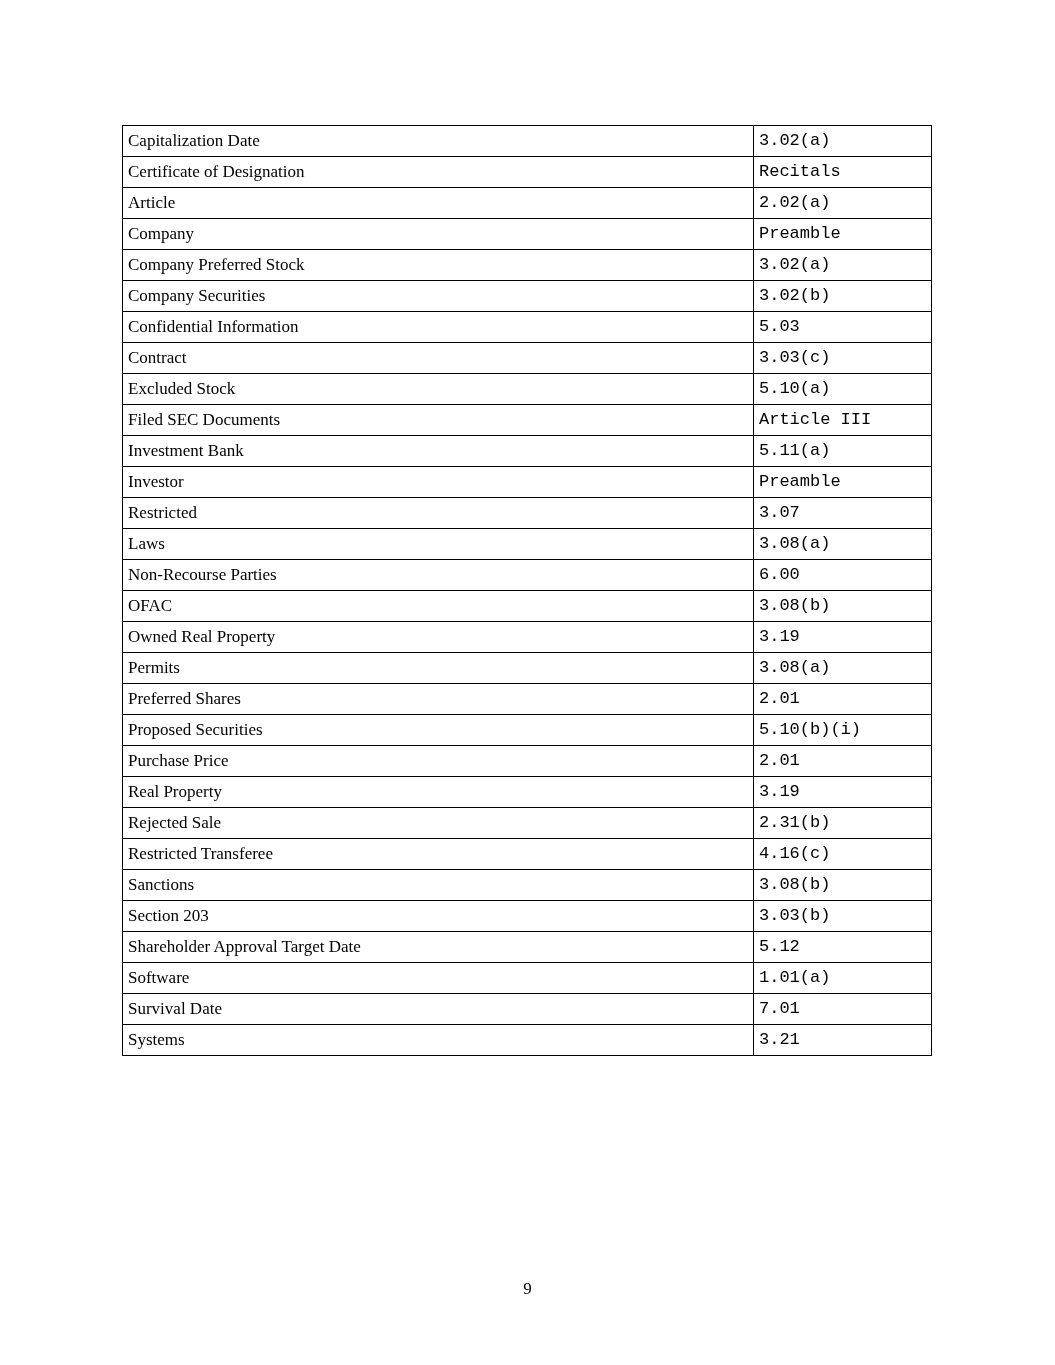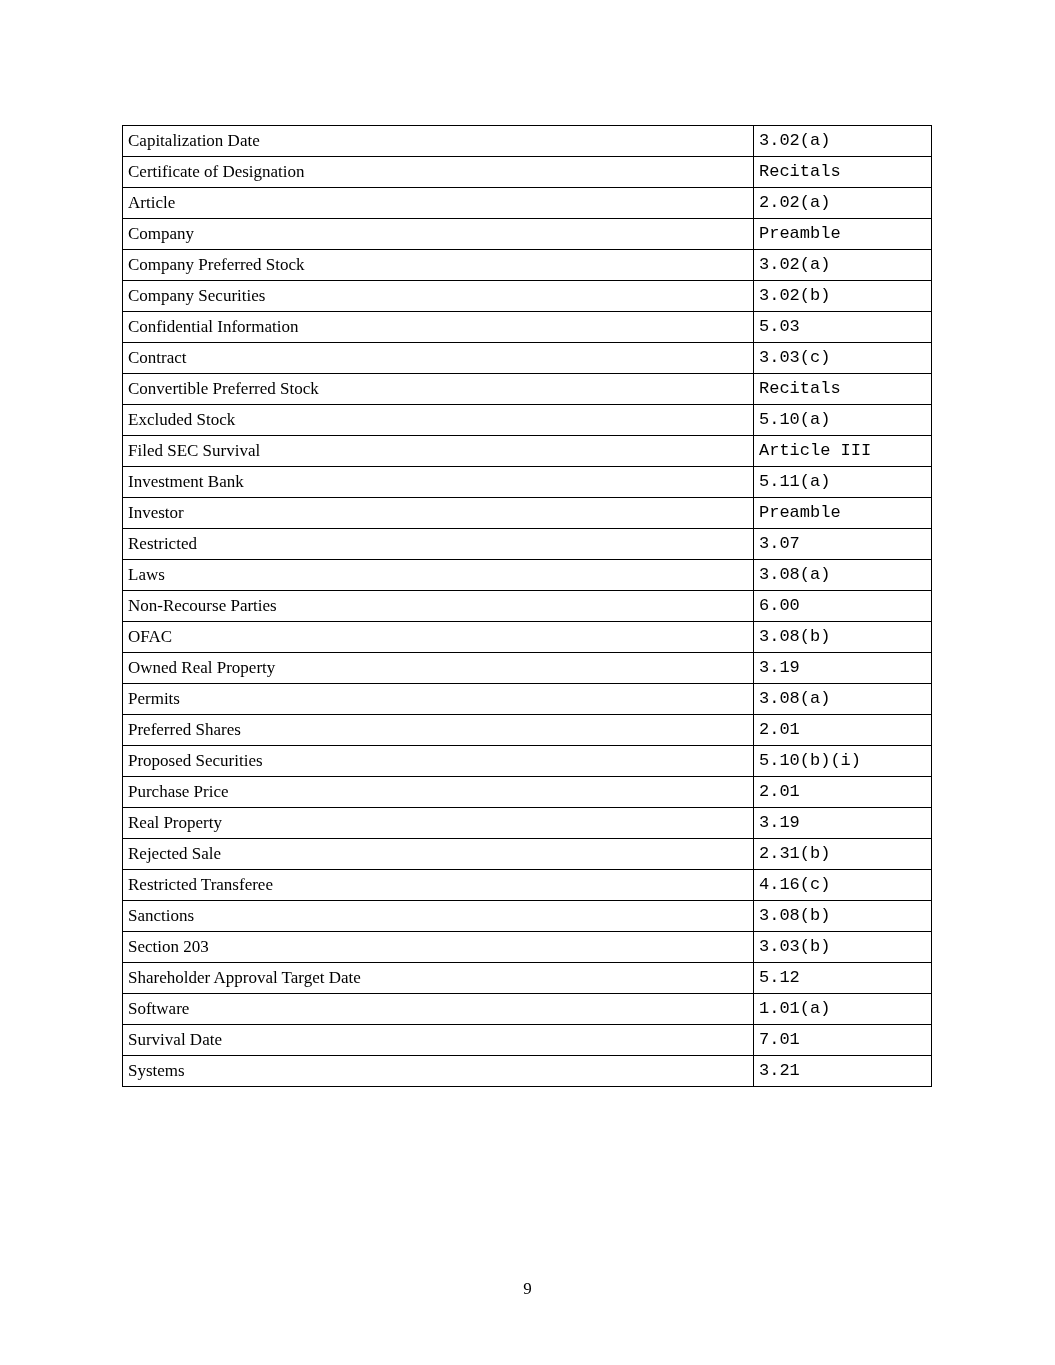--- a/index.html
+++ b/index.html
@@ -79,29 +79,25 @@
         </tr>
         <tr>
           <td class="term-cell">Confidential Information</td>
           <td class="section-cell">5.03</td>
         </tr>
         <tr>
           <td class="term-cell">Contract</td>
           <td class="section-cell">3.03(c)</td>
         </tr>
         <tr>
-          <td class="term-cell">Convertible Preferred Stock</td>
-          <td class="section-cell">Recitals</td>
-        </tr>
-        <tr>
           <td class="term-cell">Excluded Stock</td>
           <td class="section-cell">5.10(a)</td>
         </tr>
         <tr>
-          <td class="term-cell">Filed SEC Survival</td>
+          <td class="term-cell">Filed SEC Documents</td>
           <td class="section-cell">Article III</td>
         </tr>
         <tr>
           <td class="term-cell">Investment Bank</td>
           <td class="section-cell">5.11(a)</td>
         </tr>
         <tr>
           <td class="term-cell">Investor</td>
           <td class="section-cell">Preamble</td>
         </tr>

